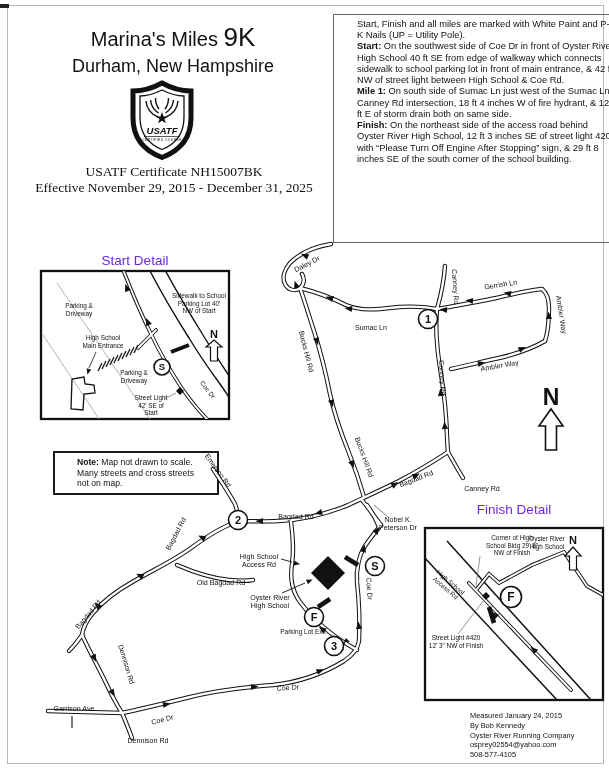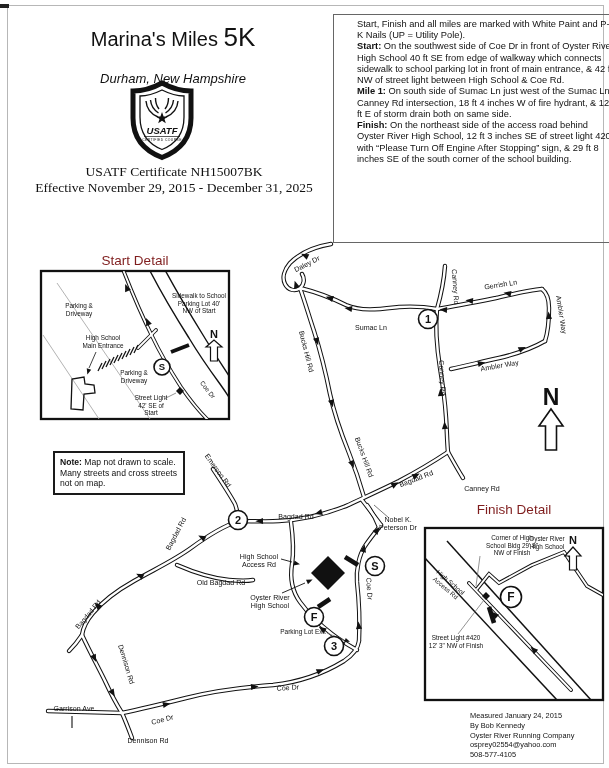--- a/index.html
+++ b/index.html
@@ -4,48 +4,48 @@
 <style>
   html,body{margin:0;padding:0;background:#e8e8e8;}
   #page{position:relative;width:609px;height:768px;background:#ffffff;overflow:hidden;
         font-family:"Liberation Sans",sans-serif;color:#111;}
   #scan-border{position:absolute;left:7px;top:5px;right:5px;bottom:4px;border:1px solid #b7b7b7;pointer-events:none;}
   #corner-mark{position:absolute;left:0;top:4px;width:9px;height:4px;background:#222;}
   
   #title-block{position:absolute;left:10px;top:22px;width:326px;text-align:center;}
   .t-main{font-size:20px;}
   .t-5k{font-size:26px;}
-  .t-sub{font-size:13px;margin-top:18px;font-style:italic;}
+  .t-sub{font-size:18px;margin-top:3px;}
   #cert-block{position:absolute;left:4px;top:164px;width:340px;text-align:center;
               font-family:"Liberation Serif",serif;font-size:13.5px;line-height:1.22;}
   
   #notes-box{position:absolute;left:333px;top:14px;width:258px;min-height:218px;
              border:1px solid #666;padding:4px 5px 5px 23px;font-size:9.3px;line-height:1.21;}
   #notes-box p{margin:0;}
   
-  .inset-title{position:absolute;font-size:13.5px;color:#7f1d1d;}
+  .inset-title{position:absolute;font-size:13.5px;color:#6d28d9;}
   #start-detail-title{left:41px;top:253px;width:188px;text-align:center;}
   #finish-detail-title{left:425px;top:502px;width:178px;text-align:center;}
   
   #note-box{position:absolute;left:53px;top:451px;width:118px;border:2px solid #1a1a1a;
-            padding:4px 5px;font-size:8.6px;line-height:1.25;}
+            padding:4px 22px;font-size:8.6px;line-height:1.25;}
   
   #credits{position:absolute;left:470px;top:711px;font-size:7.4px;line-height:1.32;}
   svg{position:absolute;left:0;top:0;}
   svg text{font-family:"Liberation Sans",sans-serif;fill:#111;}
 </style>
 </head>
 <body>
 
 <div id="page">
   <div id="scan-border"></div>
   <div id="corner-mark"></div>
 
   <div id="title-block">
-    <div class="t-main"><span>Marina's Miles</span> <span class="t-5k">5K</span></div>
+    <div class="t-main"><span>Marina's Miles</span> <span class="t-5k">9K</span></div>
     <div class="t-sub">Durham, New Hampshire</div>
   </div>
 
   <svg width="609" height="768" viewBox="0 0 609 768" style="pointer-events:none;">
     <path d="M162,83 C152,88.5 142,91 133,91 L133,118 C133,139 145,151 162,157.5 C179,151 191,139 191,118 L191,91 C182,91 172,88.5 162,83 Z" fill="#fff" stroke="#111" stroke-width="5"></path>
     <path d="M162,90 C154,94 146.5,96 140,96 L140,117 C140,134 149.5,144.5 162,149.5 C174.5,144.5 184,134 184,117 L184,96 C177.5,96 170,94 162,90 Z" fill="none" stroke="#111" stroke-width="1.3"></path>
     <g stroke="#111" stroke-width="1.4" fill="none">
       <path d="M158,117 C151,114 146.5,108 146,101"></path>
       <path d="M158.5,113 C154,110 151,105.5 150.5,100"></path>
       <path d="M159,109 C156.5,106 155.5,102 155.5,98"></path>

